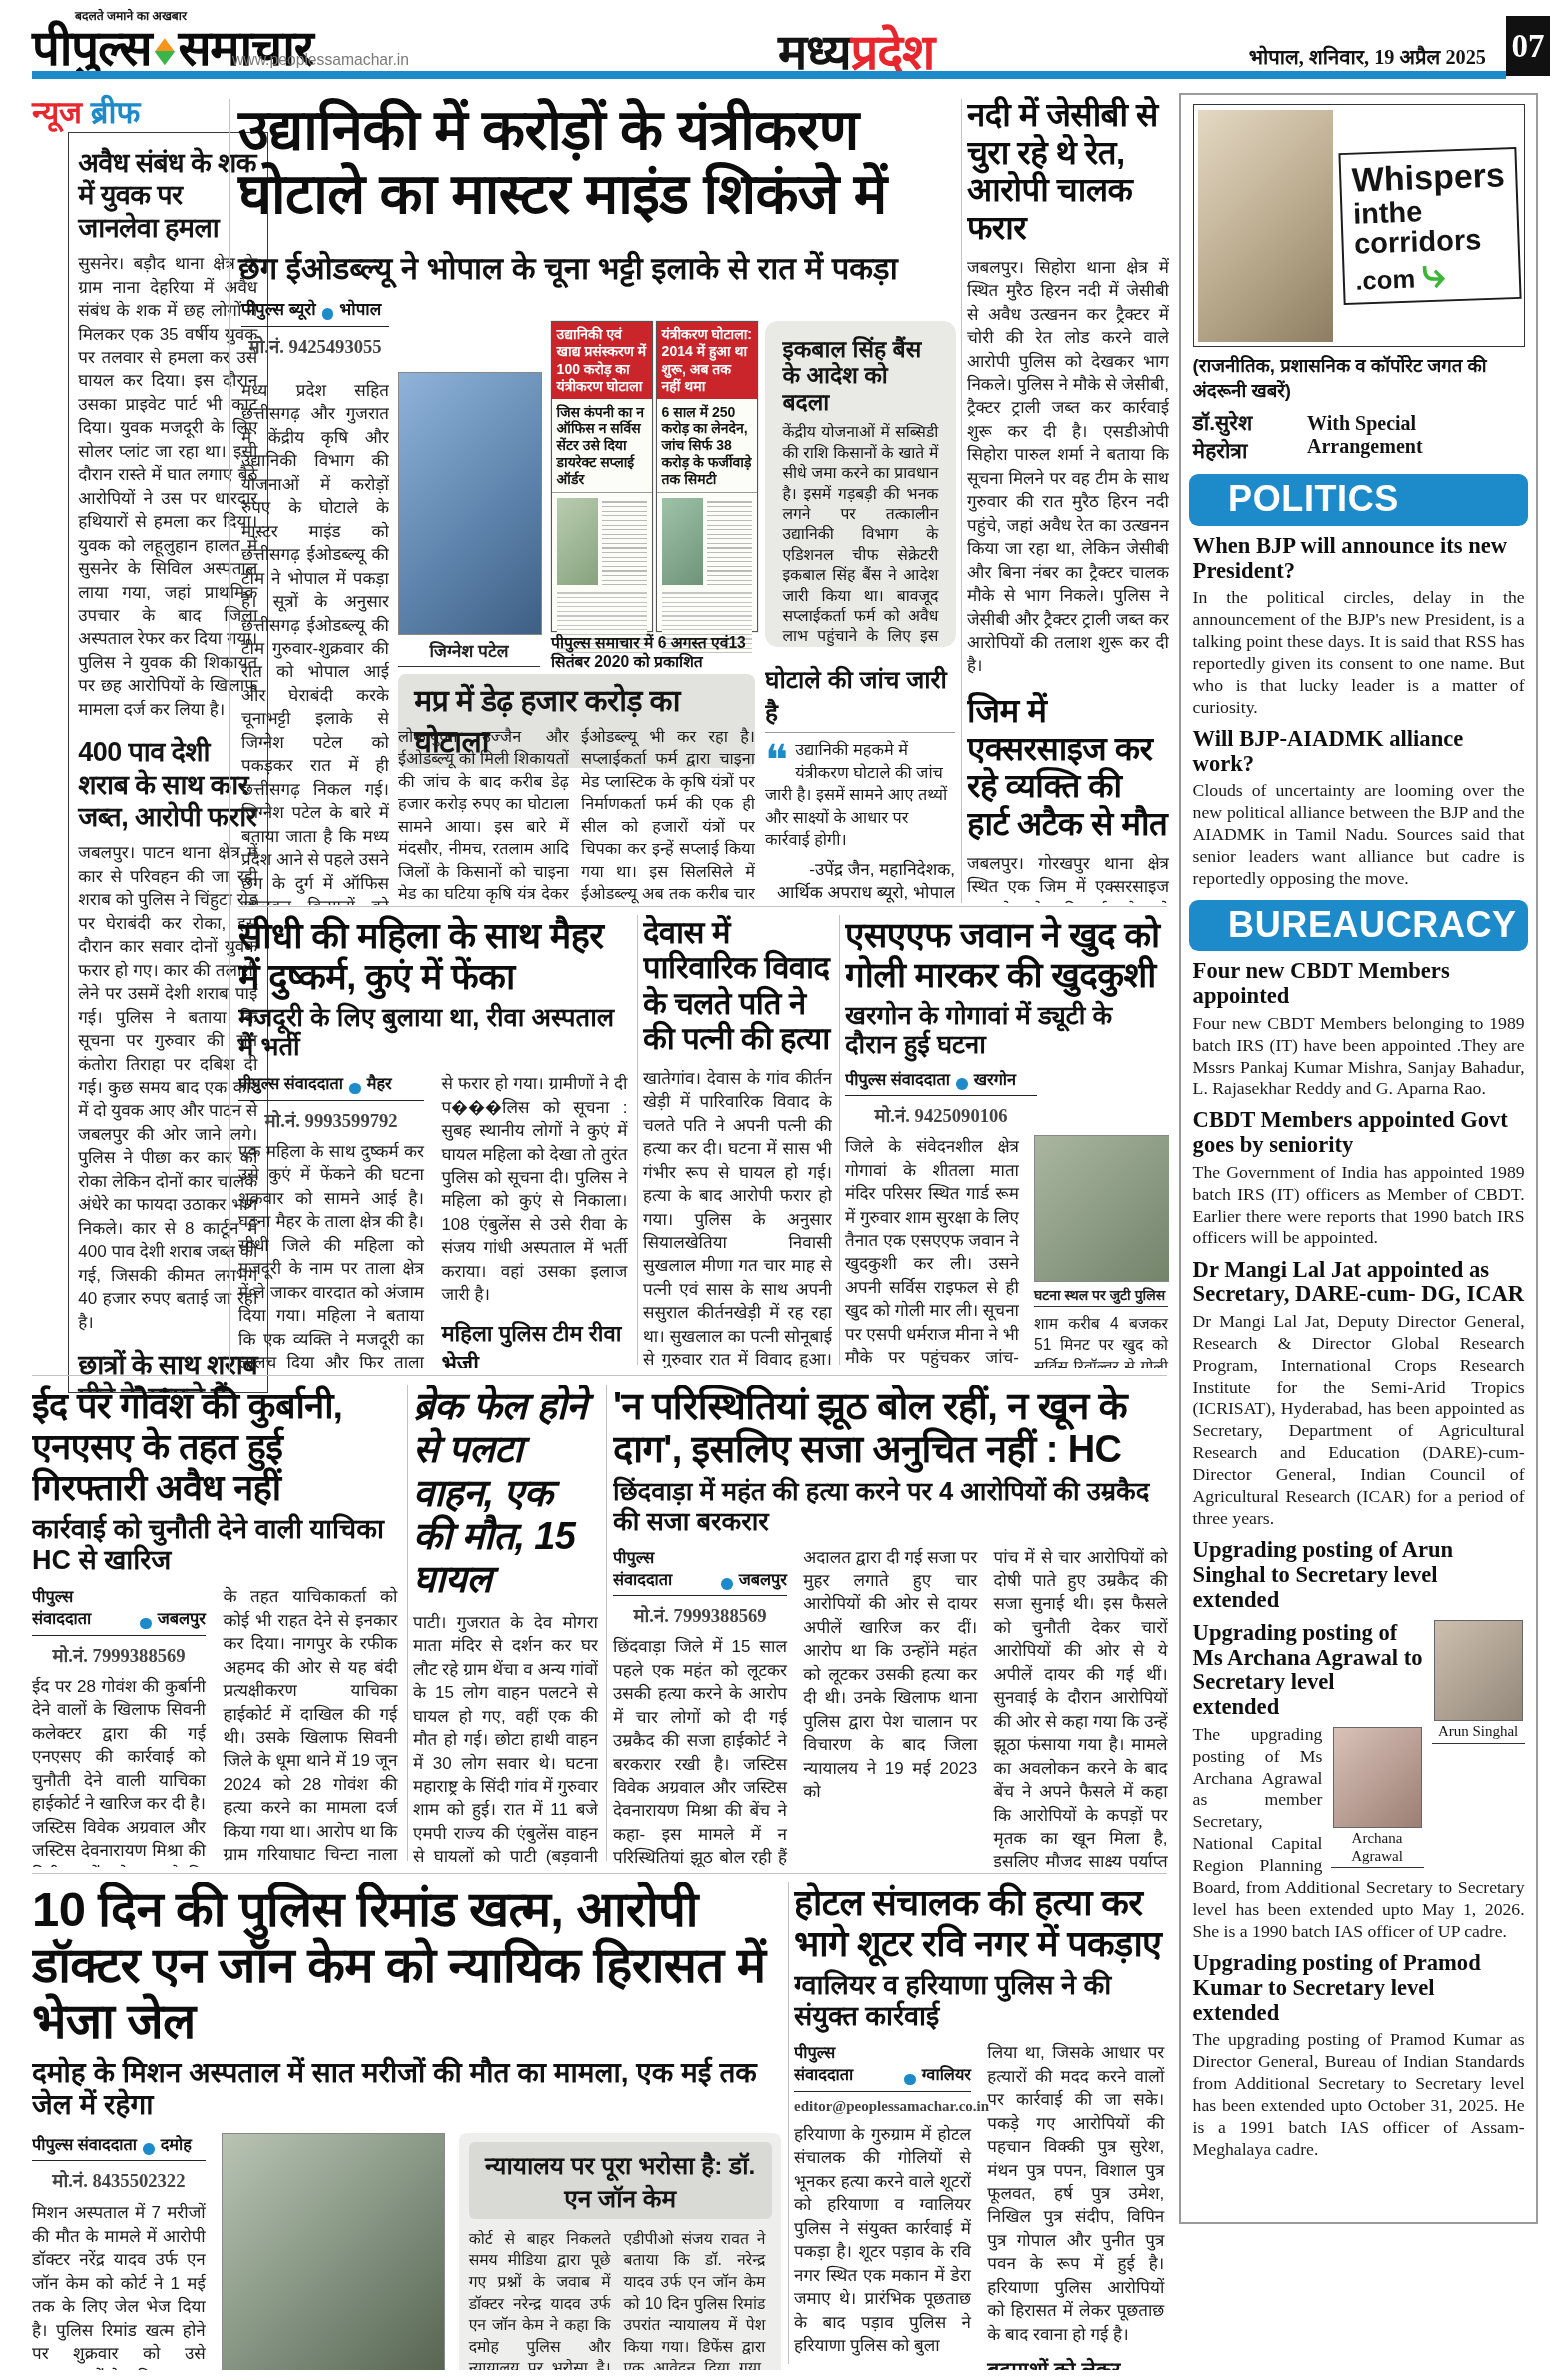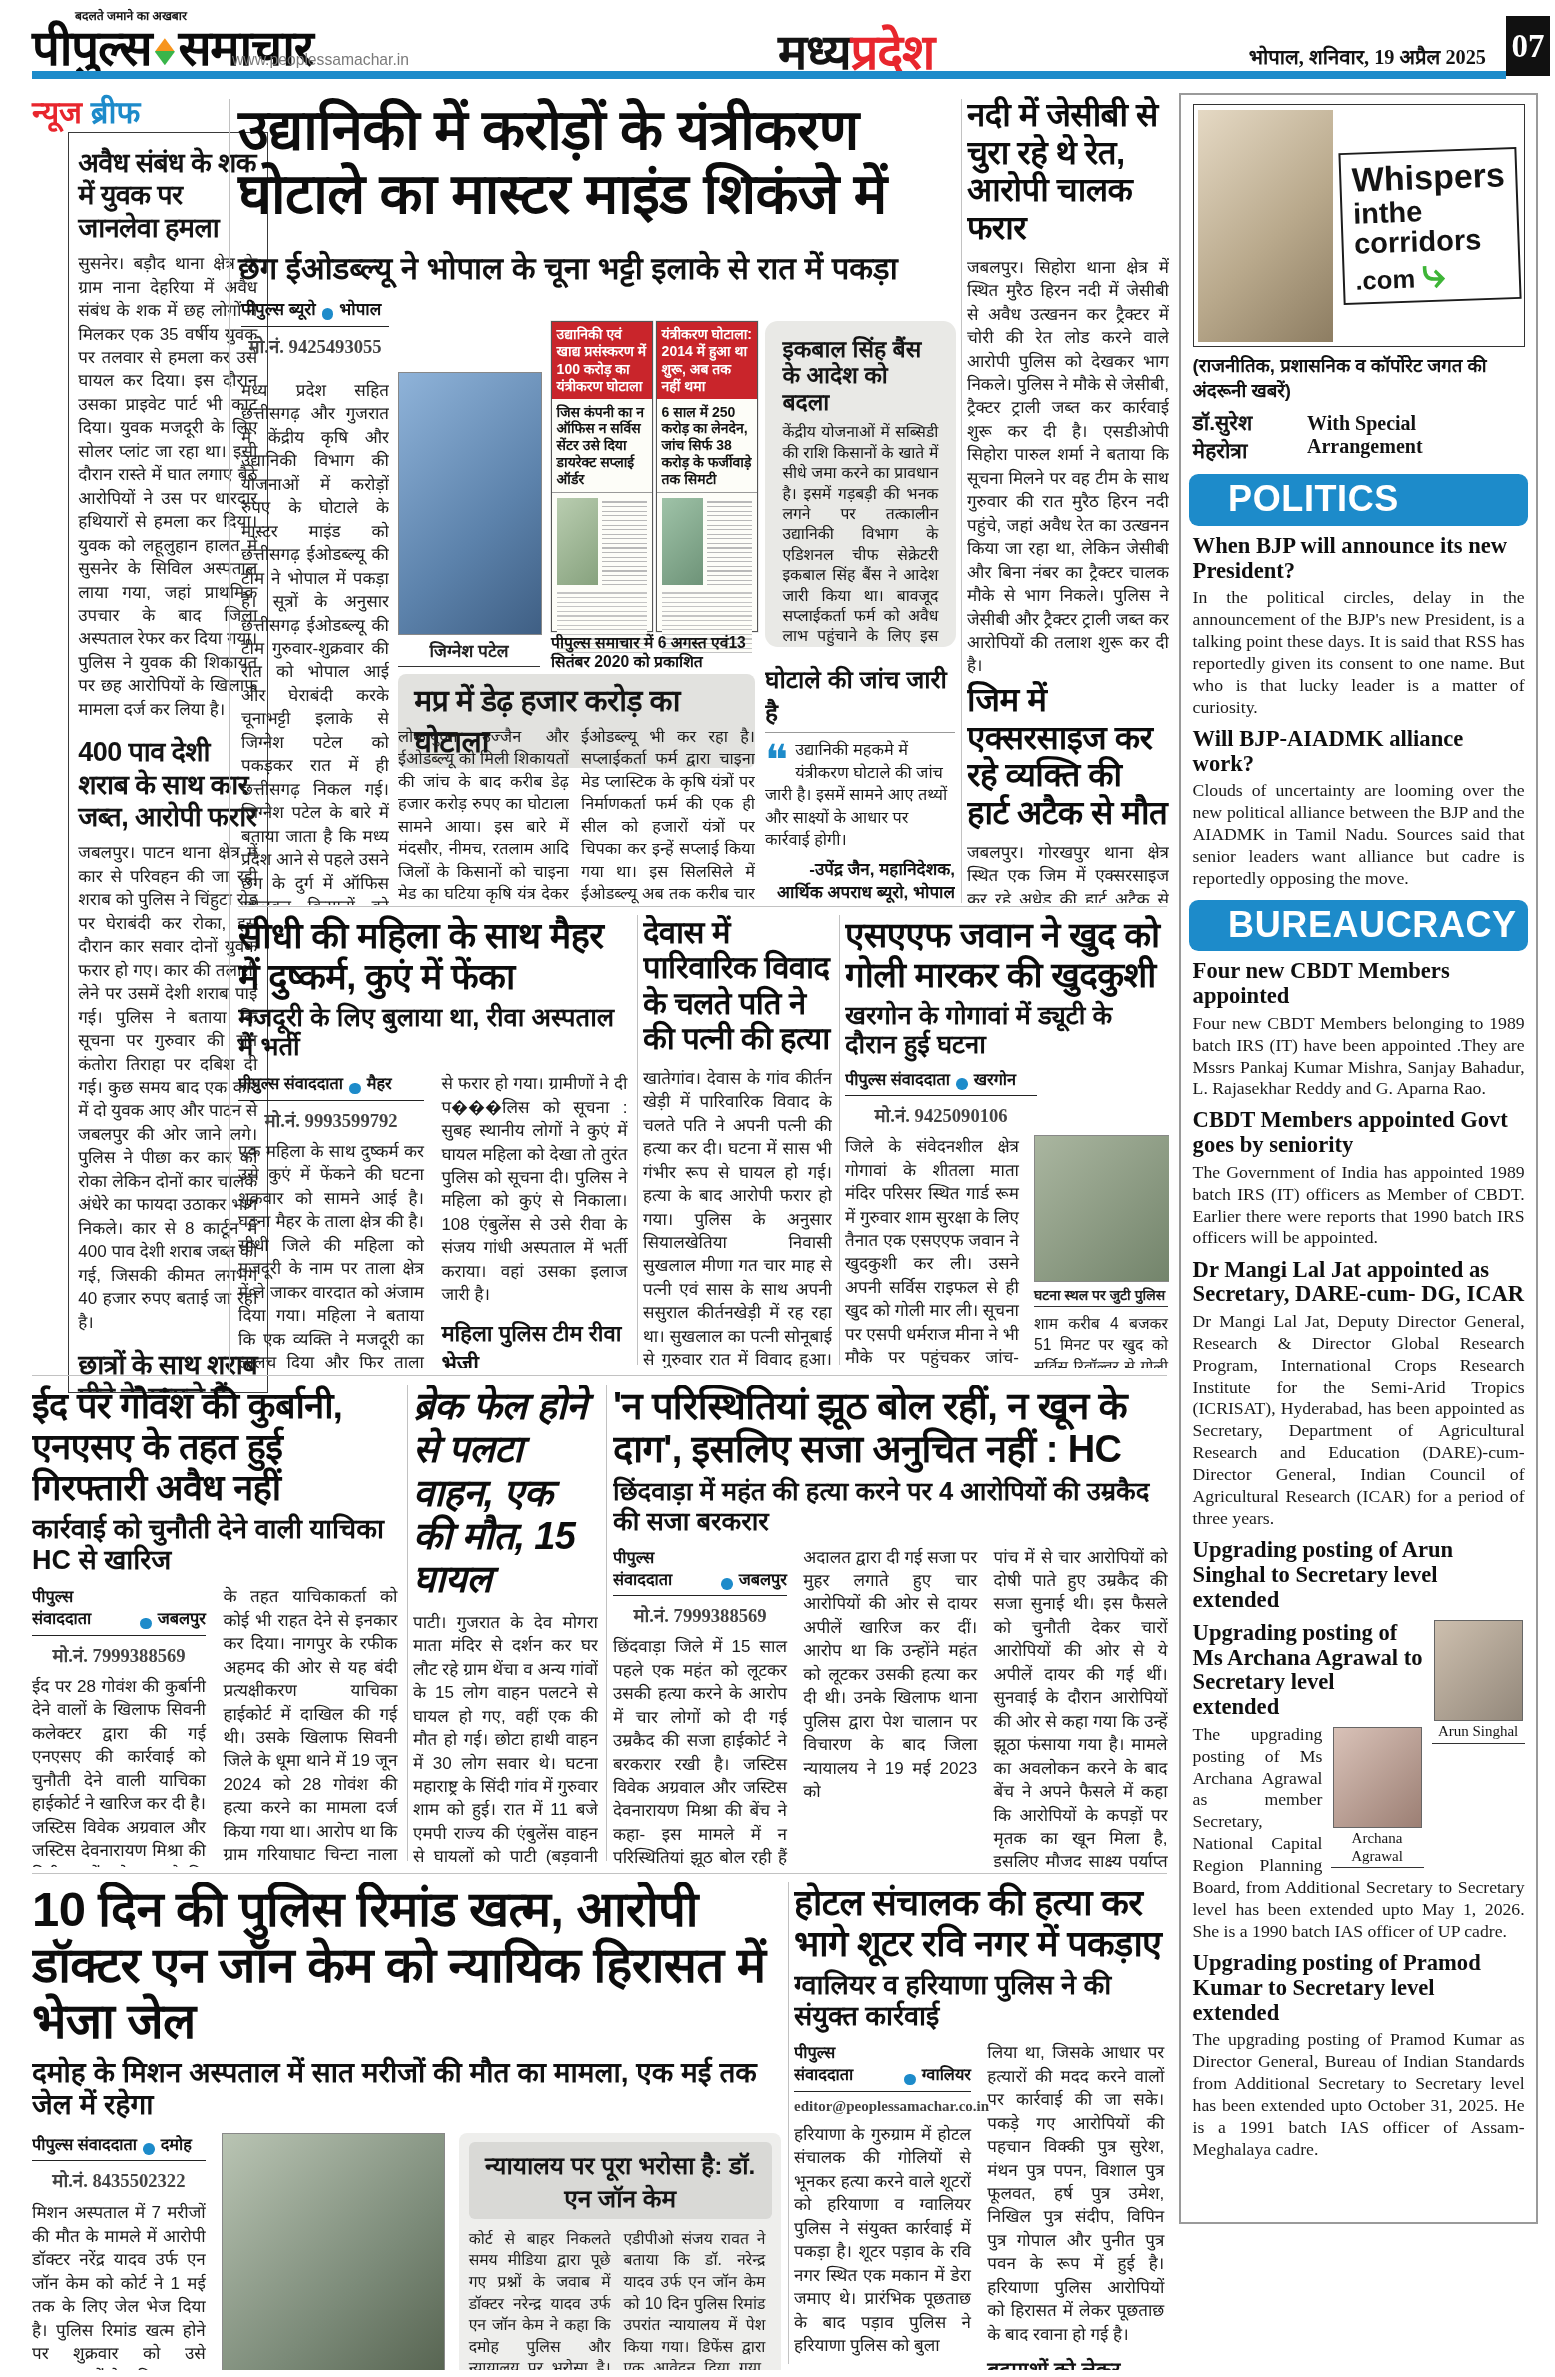--- a/index.html
+++ b/index.html
@@ -14,21 +14,21 @@
   .dot{width:11.6px;height:11.6px;border-radius:50%;background:#1d8bca;flex:0 0 auto;}
   .phone{font-family:"Liberation Serif",serif;font-weight:700;font-size:18.6px;color:#444;
          margin-top:5.8px;text-align:center;}
   .photo{background:linear-gradient(135deg,#a8bfc9 0%,#7d97a5 55%,#5f7886 100%);
          border:0.6px solid #888;}
   .cap{font-weight:700;font-size:15.7px;color:#222;}
   .vr{position:absolute;width:1.2px;background:#c2c2c2;}
   .hr{position:absolute;height:1.2px;background:#c2c2c2;}
   .graybox{background:#e9e9e6;border-radius:12.8px;padding:15px 17.4px;}
   .qicon{color:#1d8bca;font-size:43px;line-height:0.6;font-family:"Liberation Serif",serif;float:left;margin:9.3px 7px 0 0;}
-  .attrib{font-weight:700;text-align:right;font-size:17px;margin-top:5.8px;}
+  .attrib{font-weight:400;text-align:right;font-size:17px;margin-top:5.8px;}
   
   #nb-box{border:1.7px solid #3a3a3a;padding:11.6px 9.3px;}
   .nb-h{font-size:27px;font-weight:700;line-height:1.2;margin:15px 0 8.1px 0;letter-spacing:-0.6px;}
   
   .clip{position:absolute;background:#fdfdf8;border:1.2px solid #555;box-shadow:0 0 0 0.6px #ddd;}
   .clip .strip{background:#c9252b;color:#fff;font-weight:700;font-size:14px;line-height:1.25;padding:3.5px 4.6px;}
   .clip .chl{font-weight:700;font-size:14px;line-height:1.2;padding:4.6px;border-bottom:0.6px solid #999;}
   .clip .mini{display:flex;gap:3.5px;padding:4.6px;}
   .clip .mphoto{width:46%;height:87px;background:linear-gradient(135deg,#b9cdb0,#87a27e);}
   .clip .mtext{flex:1;height:87px;background:repeating-linear-gradient(#fdfdf8 0 3.5px,#b9b9b9 3.5px 4.6px);}
@@ -149,21 +149,21 @@
     <div style="margin-top:5.8px;">
       <span class="qicon">❝</span>
       <span class="bt" style="font-size:16.3px;">उद्यानिकी महकमे में यंत्रीकरण घोटाले की जांच जारी है। इसमें सामने आए तथ्यों और साक्ष्यों के आधार पर कार्रवाई होगी।</span>
     </div>
     <div class="attrib">-उपेंद्र जैन, महानिदेशक, आर्थिक अपराध ब्यूरो, भोपाल</div>
   </div>
 
   <div class="abs" style="left:967px;top:96px;width:202px;height:807px;overflow:hidden;">
     <div class="hl" style="font-size:33px;">नदी में जेसीबी से चुरा रहे थे रेत, आरोपी चालक फरार</div>
     <div class="bt" style="margin-top:9.3px;">जबलपुर। सिहोरा थाना क्षेत्र में स्थित मुरैठ हिरन नदी में जेसीबी से अवैध उत्खनन कर ट्रैक्टर में चोरी की रेत लोड करने वाले आरोपी पुलिस को देखकर भाग निकले। पुलिस ने मौके से जेसीबी, ट्रैक्टर ट्राली जब्त कर कार्रवाई शुरू कर दी है। एसडीओपी सिहोरा पारुल शर्मा ने बताया कि सूचना मिलने पर वह टीम के साथ गुरुवार की रात मुरैठ हिरन नदी पहुंचे, जहां अवैध रेत का उत्खनन किया जा रहा था, लेकिन जेसीबी और बिना नंबर का ट्रैक्टर चालक मौके से भाग निकले। पुलिस ने जेसीबी और ट्रैक्टर ट्राली जब्त कर आरोपियों की तलाश शुरू कर दी है।</div>
-    <div class="hl" style="font-size:33px;margin-top:3px;">जिम में एक्सरसाइज कर रहे व्यक्ति की हार्ट अटैक से मौत</div>
+    <div class="hl" style="font-size:33px;margin-top:14px;">जिम में एक्सरसाइज कर रहे व्यक्ति की हार्ट अटैक से मौत</div>
     <div class="bt" style="margin-top:9.3px;">जबलपुर। गोरखपुर थाना क्षेत्र स्थित एक जिम में एक्सरसाइज कर रहे अधेड़ की हार्ट अटैक से मौत हो गई। बताया जाता है कि अधेड़ (52) रोज की तरह शुक्रवार सुबह जिम पहुंचे थे। एक्सरसाइज के दौरान अचानक उनकी तबीयत बिगड़ी और वे बेहोश होकर गिर पड़े। जिम संचालक व साथी उन्हें लेकर नजदीकी अस्पताल पहुंचे, जहां डॉक्टरों ने उन्हें मृत घोषित कर दिया। पुलिस ने मर्ग कायम कर जांच शुरू कर दी है।</div>
   </div>
 
   <div class="hr" style="left:238px;top:906px;width:929px;"></div>
 
   <div class="abs" style="left:238px;top:915px;width:392px;height:453px;overflow:hidden;">
     <div class="hl" style="font-size:36px;">सीधी की महिला के साथ मैहर में दुष्कर्म, कुएं में फेंका</div>
     <div class="sub" style="font-size:25.6px;margin-top:5.8px;">मजदूरी के लिए बुलाया था, रीवा अस्पताल में भर्ती</div>
     <div style="display:flex;gap:17.4px;margin-top:10.5px;">
       <div style="width:186px;">

